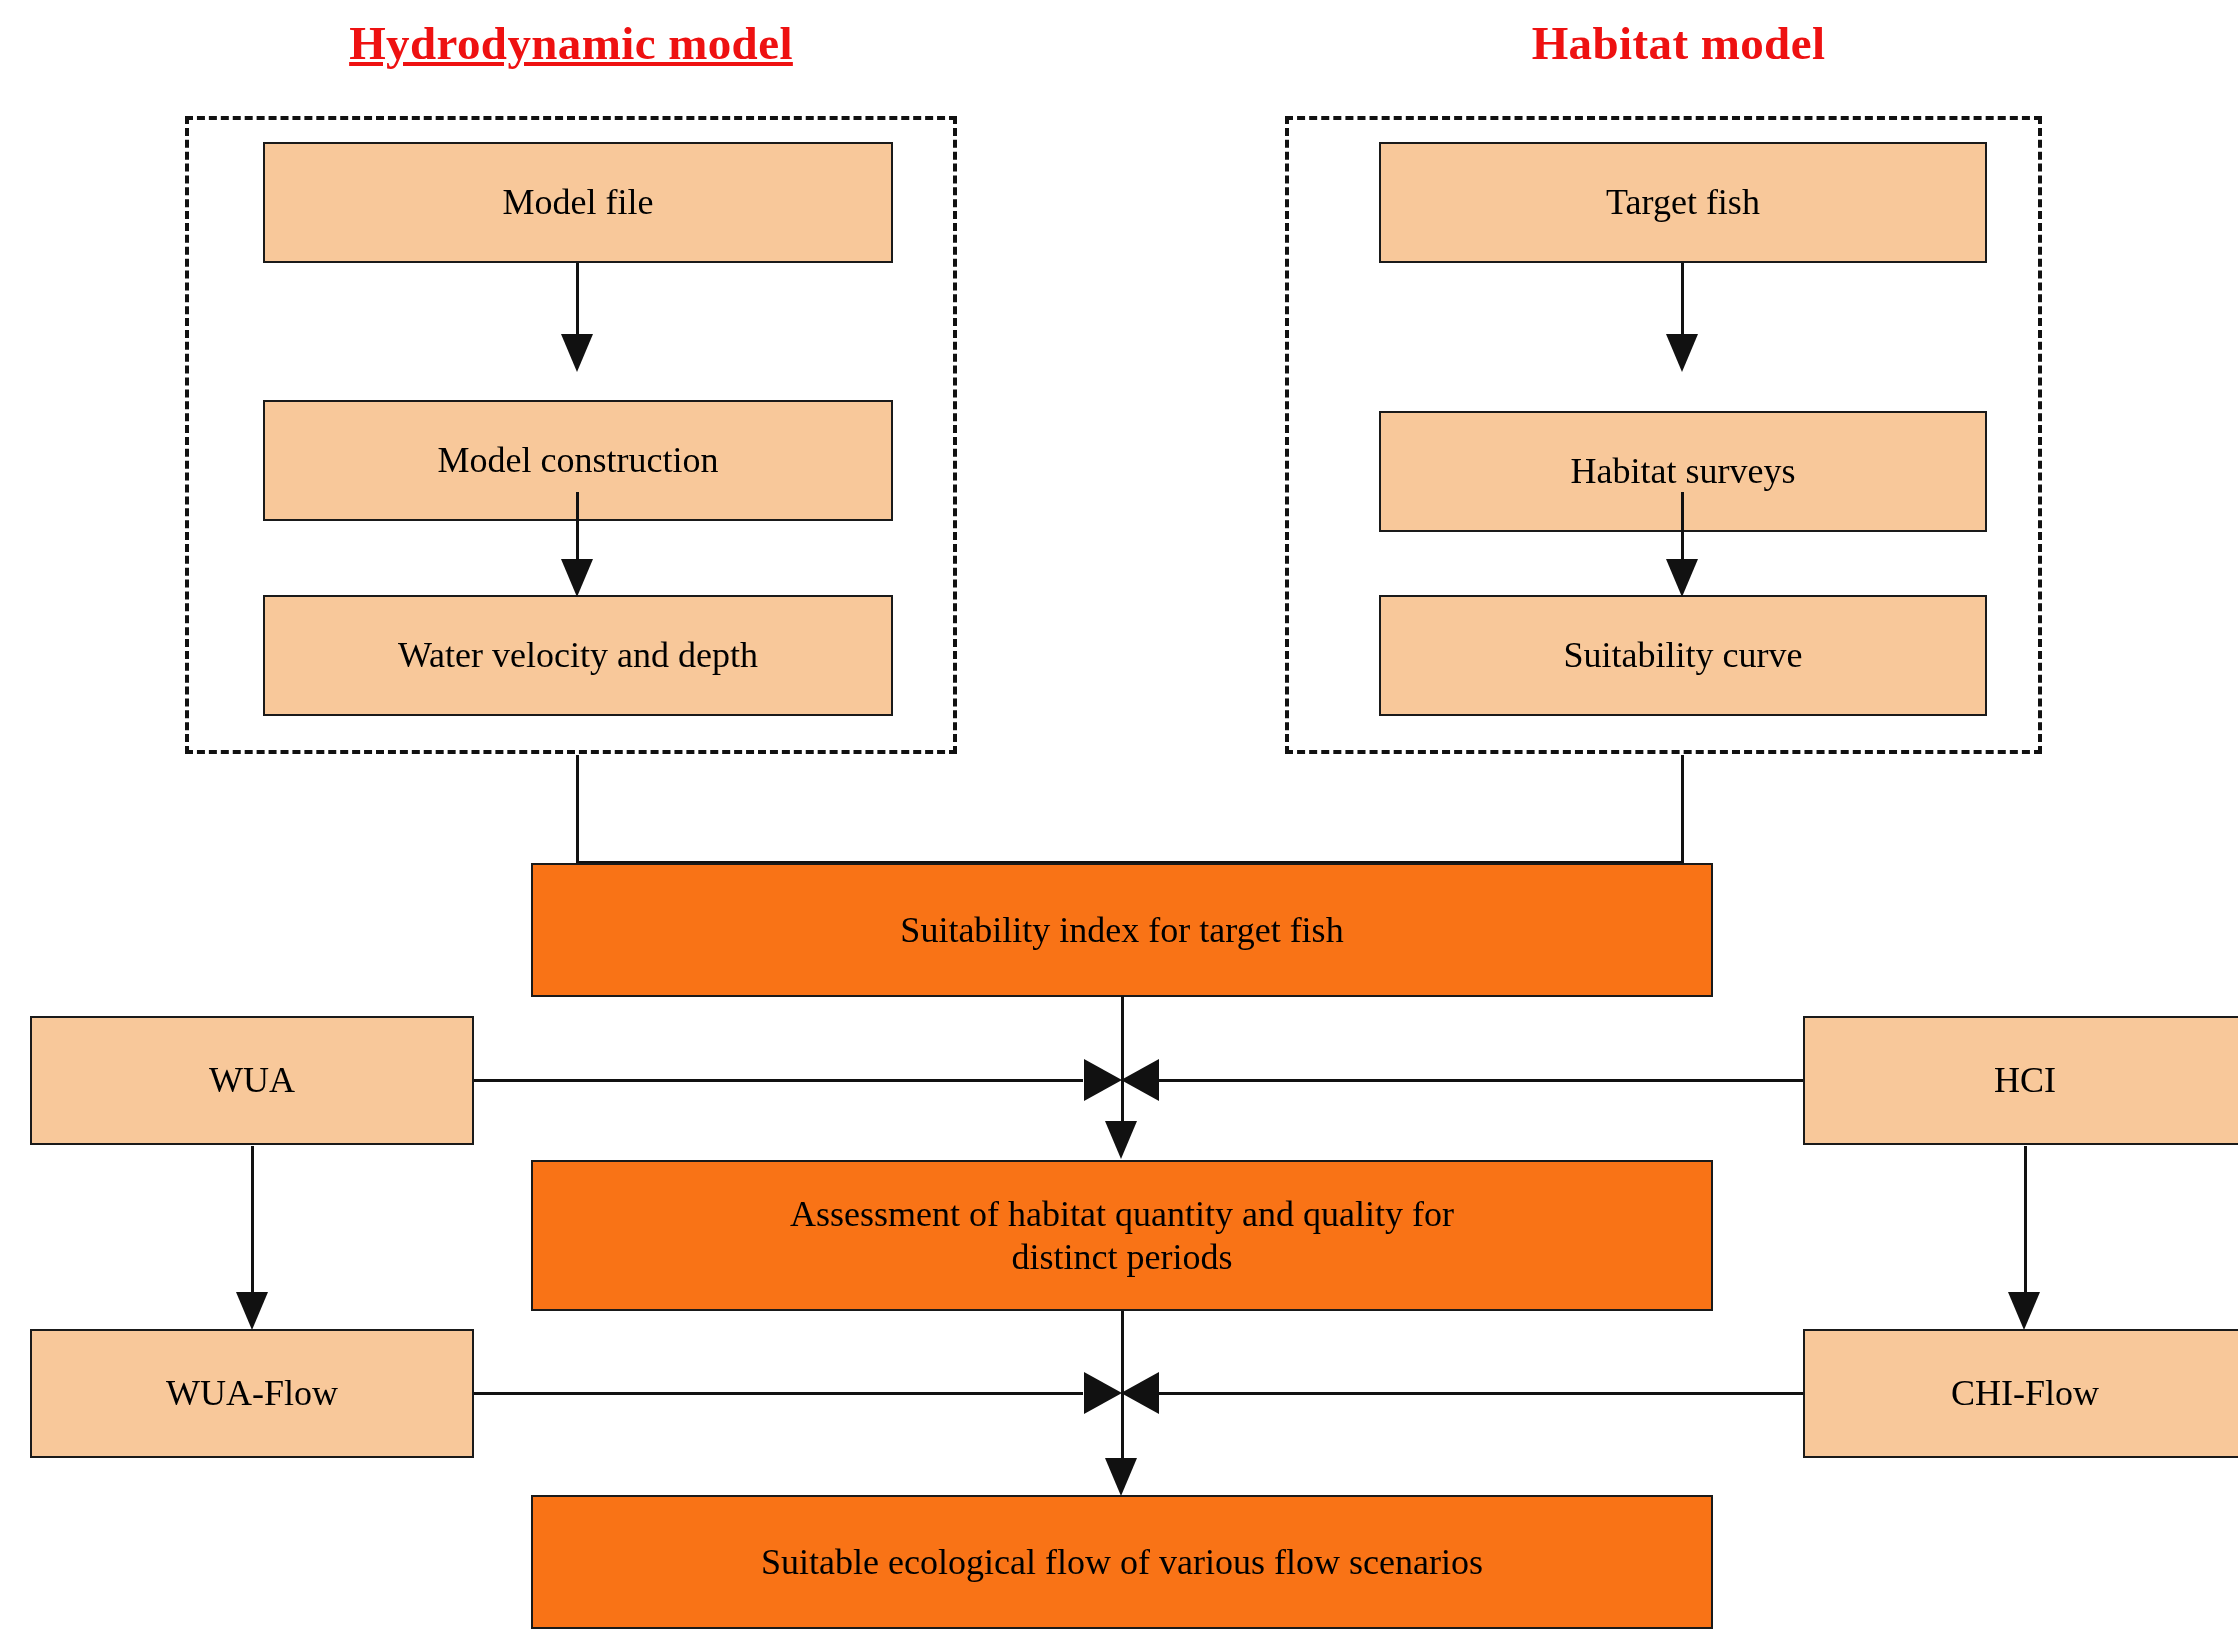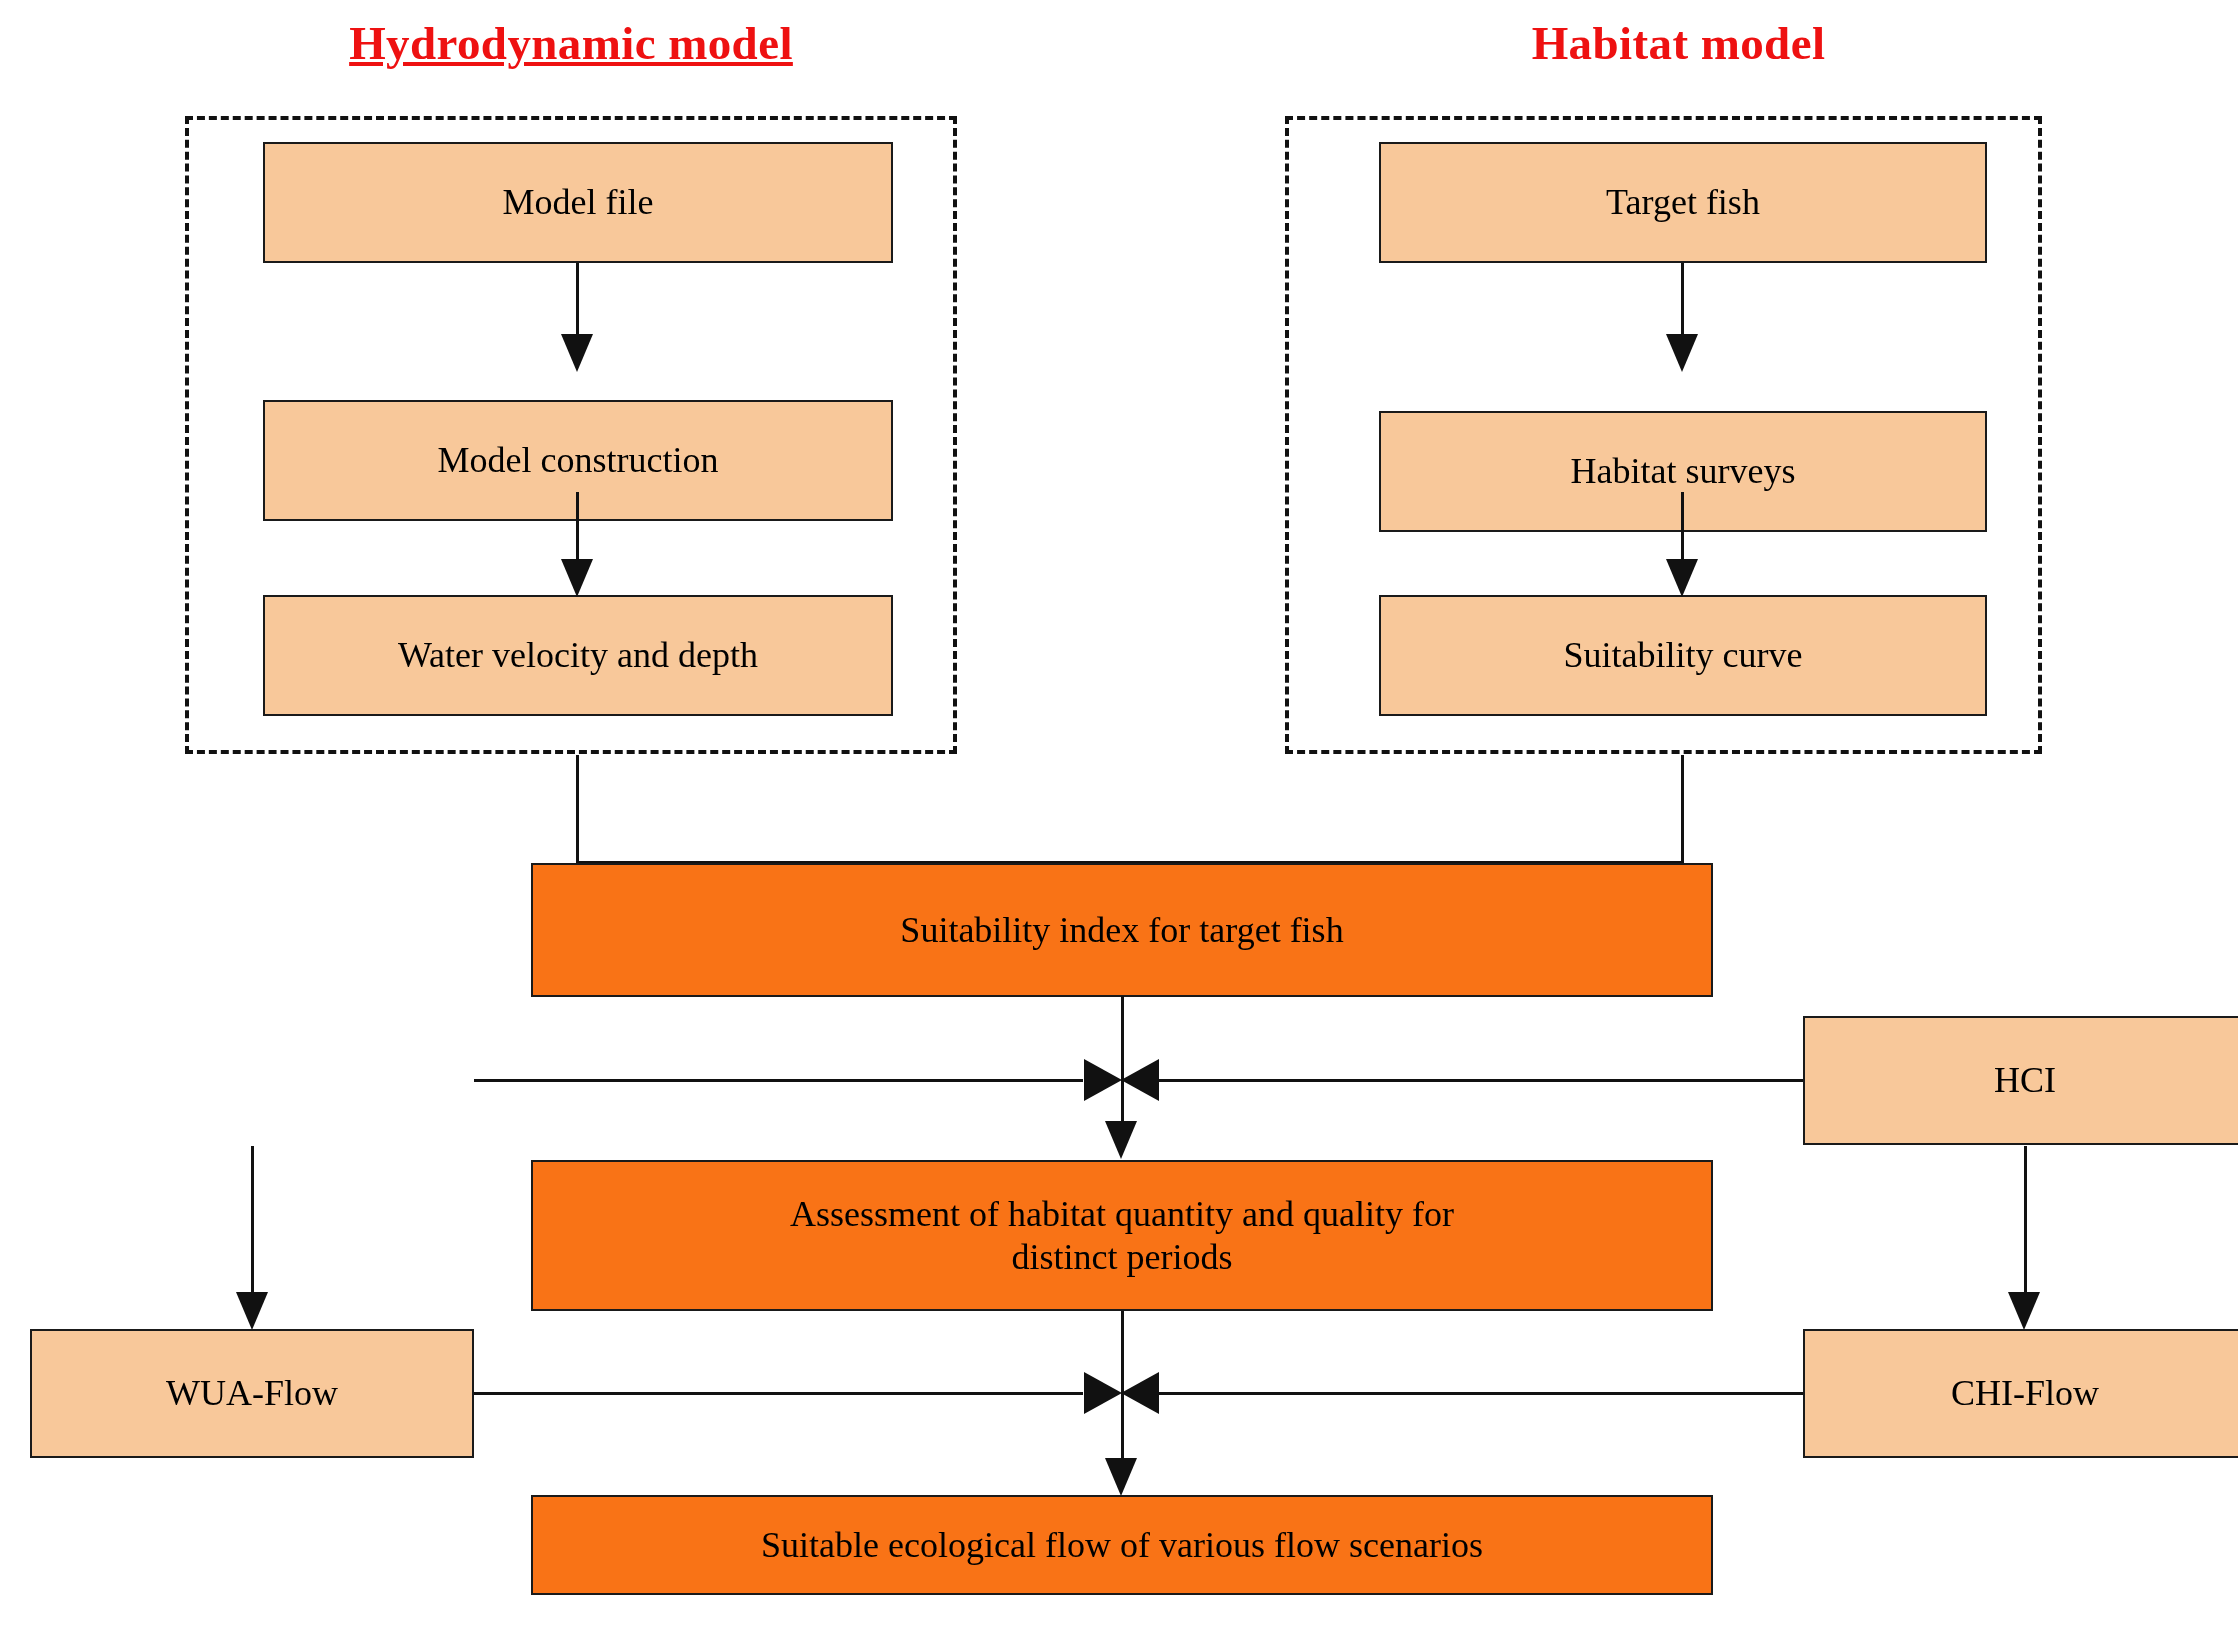--- a/index.html
+++ b/index.html
@@ -125,20 +125,21 @@
 
   <div class="vline" style="left:1681px; top:755px; width:2.6px; height:108px;"></div>
 
   <div class="hline" style="left:576px; top:861px; width:1108px; height:2.6px;"></div>
 
   <div class="vline" style="left:1121px; top:861px; width:2.6px; height:41px;"></div>
   <div class="arrow-down" style="left:1105px; top:899px;"></div>
 
   <div class="node blue" style="left:531px; top:863px; width:1182px; height:134px;">Suitability index for target fish</div>
 
+  <div class="node orange" style="left:30px; top:1016px; width:444px; height:129px;">WUA</div>
 
   <div class="node orange" style="left:1803px; top:1016px; width:444px; height:129px;">HCI</div>
 
   <div class="vline" style="left:1121px; top:996px; width:2.6px; height:155px;"></div>
   <div class="arrow-down" style="left:1105px; top:1121px;"></div>
 
   <div class="hline" style="left:474px; top:1079px; width:609px; height:2.6px;"></div>
   <div class="arrow-right" style="left:1084px; top:1059px;"></div>
 
   <div class="hline" style="left:1159px; top:1079px; width:644px; height:2.6px;"></div>
@@ -159,16 +160,16 @@
 
   <div class="vline" style="left:1121px; top:1311px; width:2.6px; height:151px;"></div>
   <div class="arrow-down" style="left:1105px; top:1458px;"></div>
 
   <div class="hline" style="left:474px; top:1392px; width:609px; height:2.6px;"></div>
   <div class="arrow-right" style="left:1084px; top:1372px;"></div>
 
   <div class="hline" style="left:1159px; top:1392px; width:644px; height:2.6px;"></div>
   <div class="arrow-left" style="left:1121px; top:1372px;"></div>
 
-  <div class="node blue" style="left:531px; top:1495px; width:1182px; height:100px;">Suitable ecological flow of various flow scenarios</div>
+  <div class="node blue" style="left:531px; top:1495px; width:1182px; height:134px;">Suitable ecological flow of various flow scenarios</div>
 
 </div>
 
 
 </body></html>

